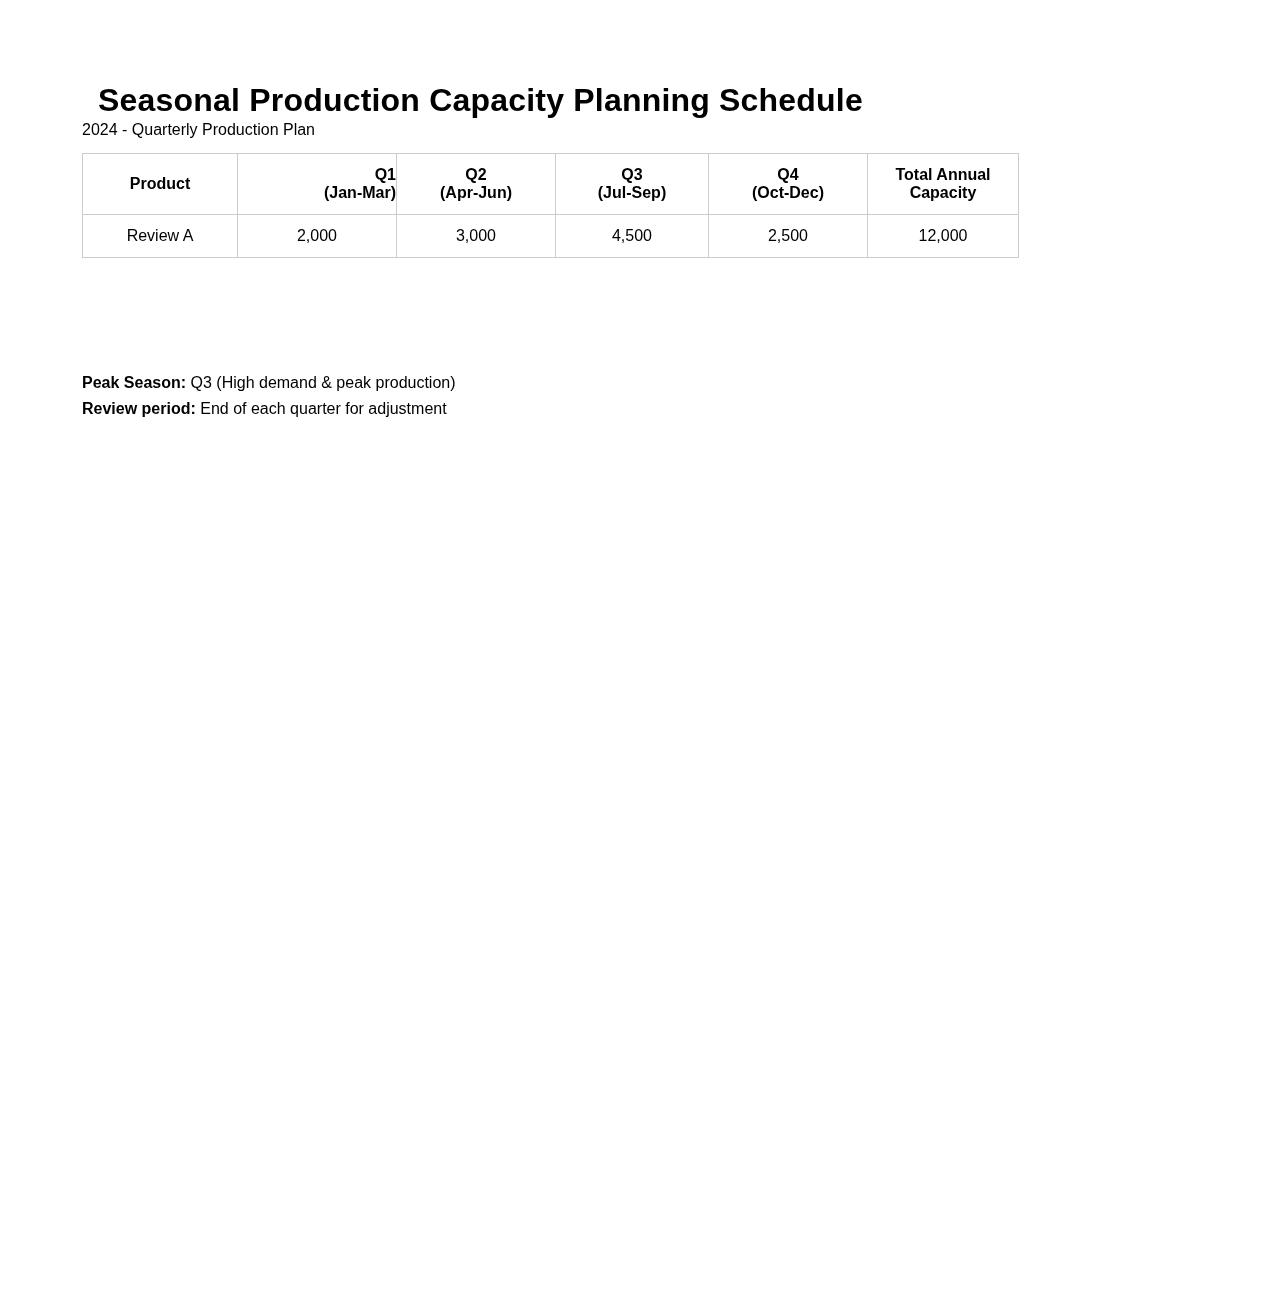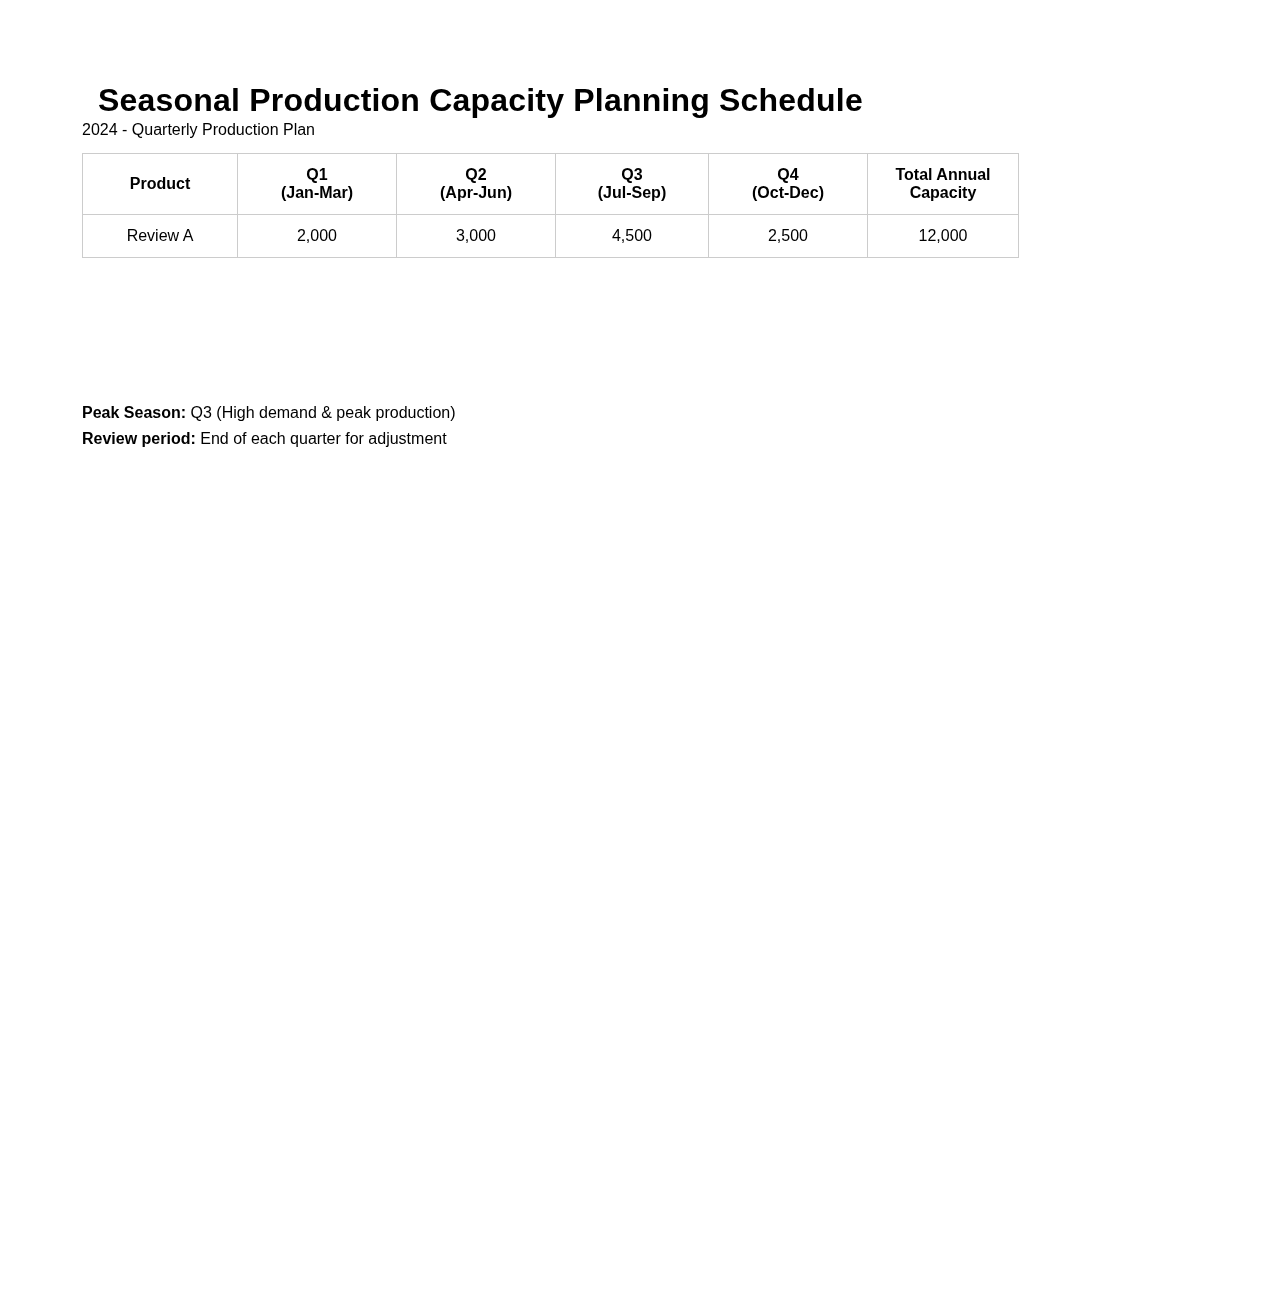--- a/index.html
+++ b/index.html
@@ -18,26 +18,26 @@
   .subtitle { position: absolute; top: 121px; left: 0; font-size: 16px; white-space: nowrap; }
   table {
     position: absolute; top: 153px; left: 0;
     width: 937px; border-collapse: collapse;
     font-size: 16px;
   }
   th, td { border: 1px solid #cccccc; text-align: center; padding: 0; }
   th { height: 60px; font-weight: bold; line-height: 18px; }
   td { height: 42px; }
   .c0 { width: 154px; }
-  .c1 { width: 158px; }
+  .c1 { width: 158px; text-align: right; }
   .c2 { width: 158px; }
   .c3 { width: 152px; }
   .c4 { width: 158px; }
   .c5 { width: auto; }
-  .notes { position: absolute; top: 400px; left: 0; font-size: 16px; line-height: 26px; }
+  .notes { position: absolute; top: 370px; left: 0; font-size: 16px; line-height: 26px; }
   .notes p { margin: 0; white-space: nowrap; }
   .notes b { font-weight: bold; }
 </style>
 </head>
 <body>
 
 <div class="page">
   <h1>Seasonal Production Capacity Planning Schedule</h1>
   <div class="subtitle">2024 - Quarterly Production Plan</div>
 

